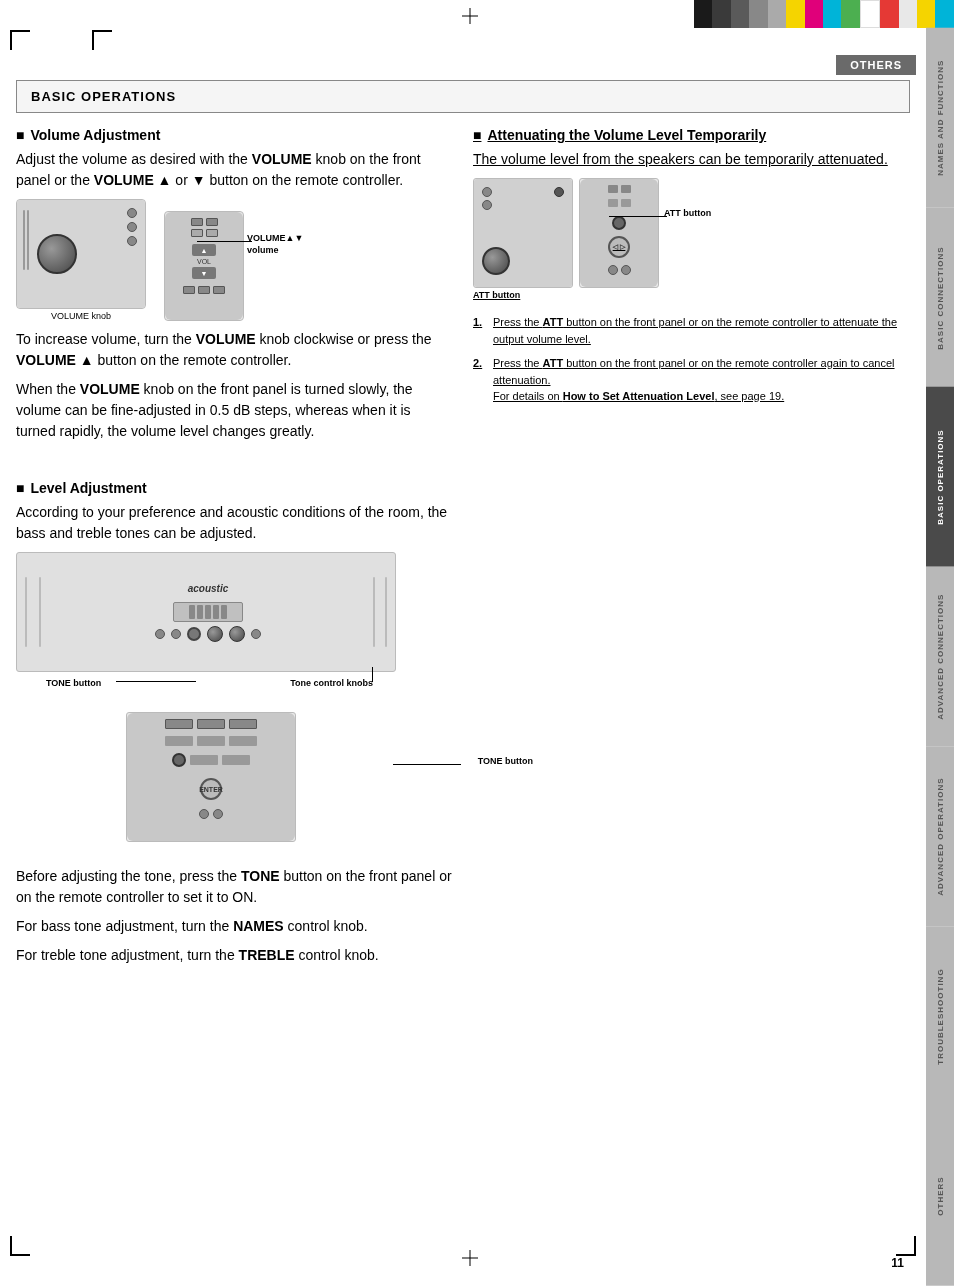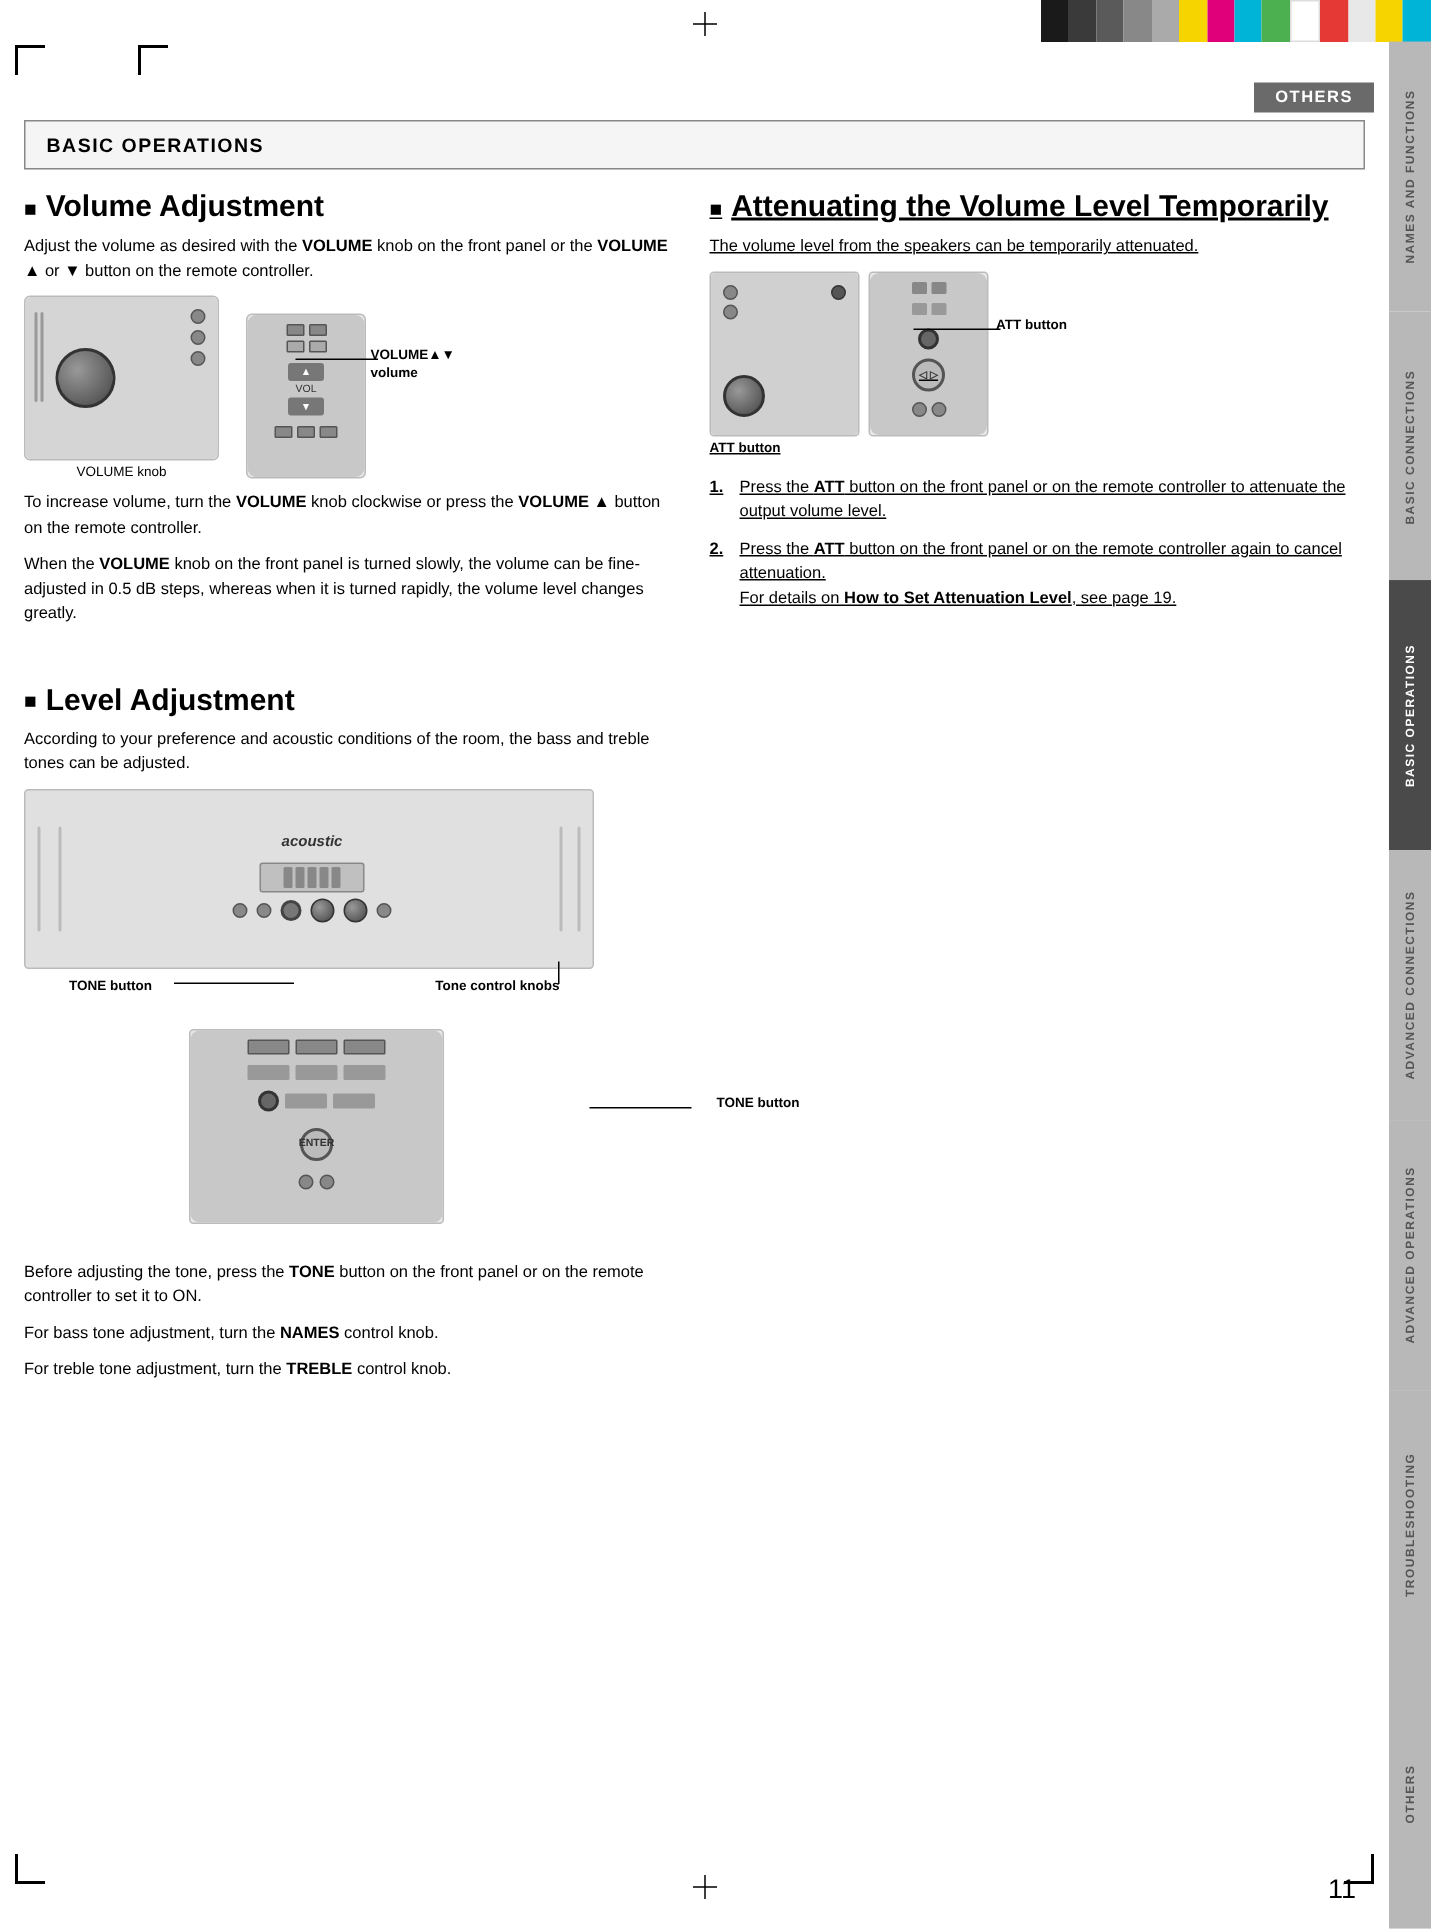--- a/index.html
+++ b/index.html
@@ -142,32 +142,32 @@
     }
     .col-right {
       flex: 1;
       text-decoration: underline;
     }
 
     
     .section-heading {
       display: flex;
       align-items: center;
-      font-size: 20px;
+      font-size: 14px;
       font-weight: bold;
       margin-bottom: 6px;
       gap: 6px;
     }
     .section-heading::before {
       content: '■';
       font-size: 14px;
     }
 
     .body-text {
-      font-size: 11px;
+      font-size: 14px;
       line-height: 1.5;
       margin-bottom: 8px;
     }
     .body-text b {
       font-weight: bold;
     }
 
     
     .volume-img-area {
       display: flex;
@@ -245,22 +245,22 @@
       width: 170px;
       position: relative;
       border-radius: 3px;
     }
 
     
     .page-number {
       position: absolute;
       bottom: 16px;
       right: 50px;
-      font-size: 18px;
-      font-weight: normal;
+      font-size: 12px;
+      font-weight: bold;
     }
 
     
     .amp-body {
       width: 100%;
       height: 100%;
       background: #d5d5d5;
       border-radius: 4px;
       position: relative;
       display: flex;

